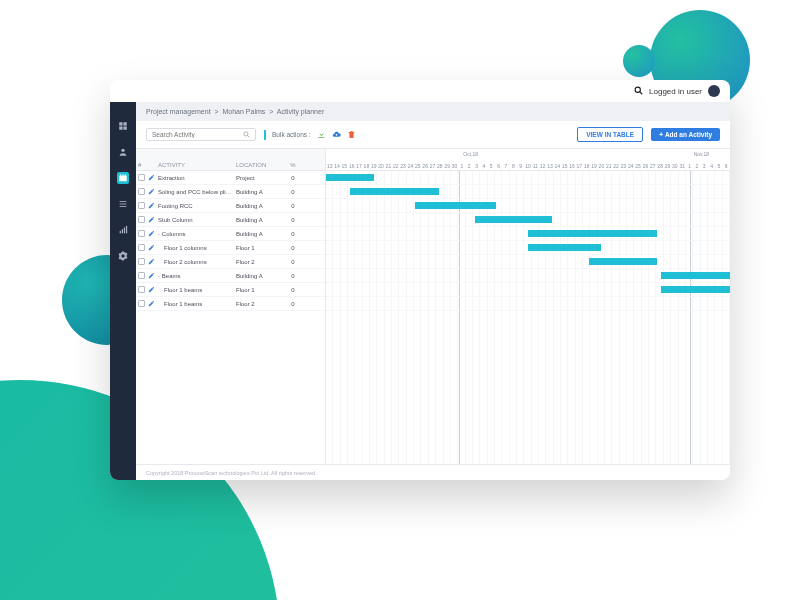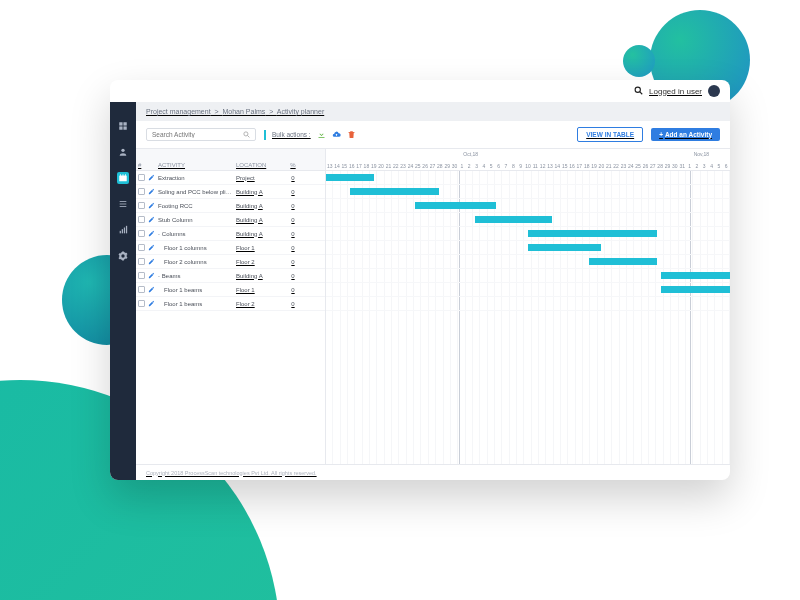--- a/index.html
+++ b/index.html
@@ -23,21 +23,21 @@
 
   
   .app {
     position: absolute; left: 110px; top: 80px;
     width: 620px; height: 400px;
     background: #fff;
     border-radius: 8px;
     box-shadow: 0 18px 40px rgba(0,0,0,.18);
     overflow: hidden;
     z-index: 5;
-    display: flex; flex-direction: column; text-decoration: underline;
+    display: flex; flex-direction: column;
   }
   .topbar {
     height: 22px; display: flex; align-items: center; justify-content: flex-end;
     padding: 0 10px; font-size: 8px; color: #333; gap:6px;
   }
   .topbar .srch { font-weight: bold; }
   .avatar { width: 12px; height: 12px; background: #2b384f; border-radius: 50%; }
 
   .body { flex: 1; display: flex; min-height: 0; }
   .sidebar {

